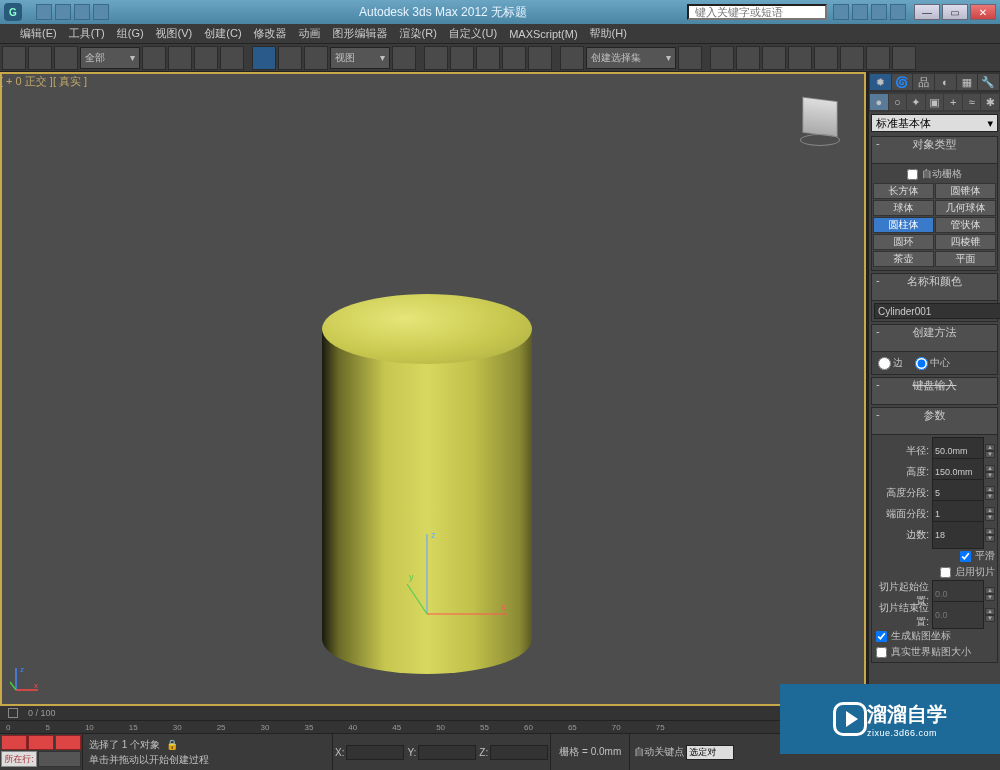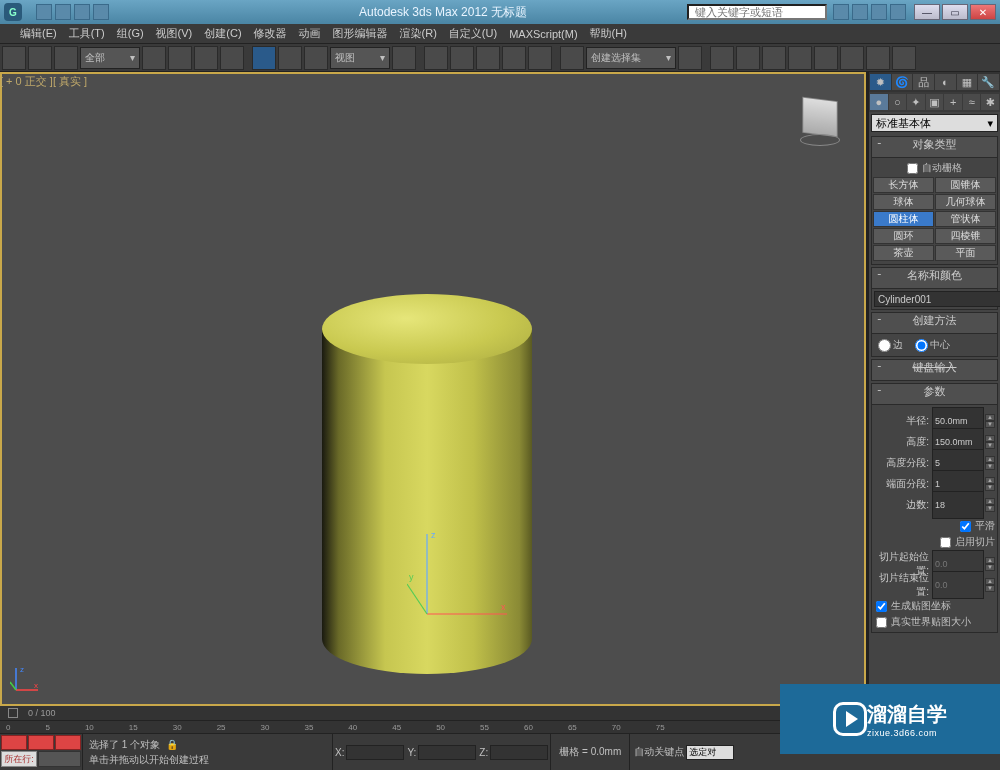--- a/index.html
+++ b/index.html
@@ -50,21 +50,21 @@
 
 .rpanel { width: 132px; background: #444; display:flex; flex-direction:column; border-left:1px solid #222; }
 .rp-tabs { height:20px; background:#333; display:flex; gap:1px; padding:2px 1px; }
 .rp-tabs div { flex:1;background:#4a4a4a;display:flex;align-items:center;justify-content:center; }
 .rp-tabs div.on { background:#2a5a8a; }
 .rp-tabs2 { height:20px; background:#3a3a3a; display:flex; gap:1px; padding:2px 1px; }
 .rp-tabs2 div { width:18px;height:16px;background:#4a4a4a;display:flex;align-items:center;justify-content:center; }
 .rp-tabs2 div.on { background:#5a7a9a; }
 .rp-dd { margin:2px; height:18px; background:#ddd; color:#000; display:flex;align-items:center;padding:0 4px;justify-content:space-between;font-size:11px;border:1px solid #222; }
 
-.rollout-hdr { height:22px; background:#4f4f4f; border:1px solid #2a2a2a; margin:2px 2px 0 2px; text-align:center; font-size:11px; color:#ccc; position:relative;font-family:Liberation Mono, monospace; }
+.rollout-hdr { height:28px; background:#4f4f4f; border:1px solid #2a2a2a; margin:2px 2px 0 2px; text-align:center; font-size:11px; color:#ccc; position:relative; }
 .rollout-hdr::before { content:"-"; position:absolute; left:4px; }
 .rollout-body { margin:0 2px; padding:2px 0; border:1px solid #2a2a2a; border-top:none; }
 
 .btn-grid { display:grid; grid-template-columns:1fr 1fr; gap:1px; padding:1px; }
 .pbtn { height:16px; background:#5a5a5a; border:1px solid #333; text-align:center; font-size:10px; color:#ddd; line-height:14px; }
 .pbtn.sel { background:#3a7aca; color:#fff; }
 .autogrid { display:flex;align-items:center;justify-content:center;gap:4px;height:16px;font-size:10px; }
 .autogrid input { width:11px;height:11px; }
 
 .name-row { display:flex; gap:2px; padding:2px; }

